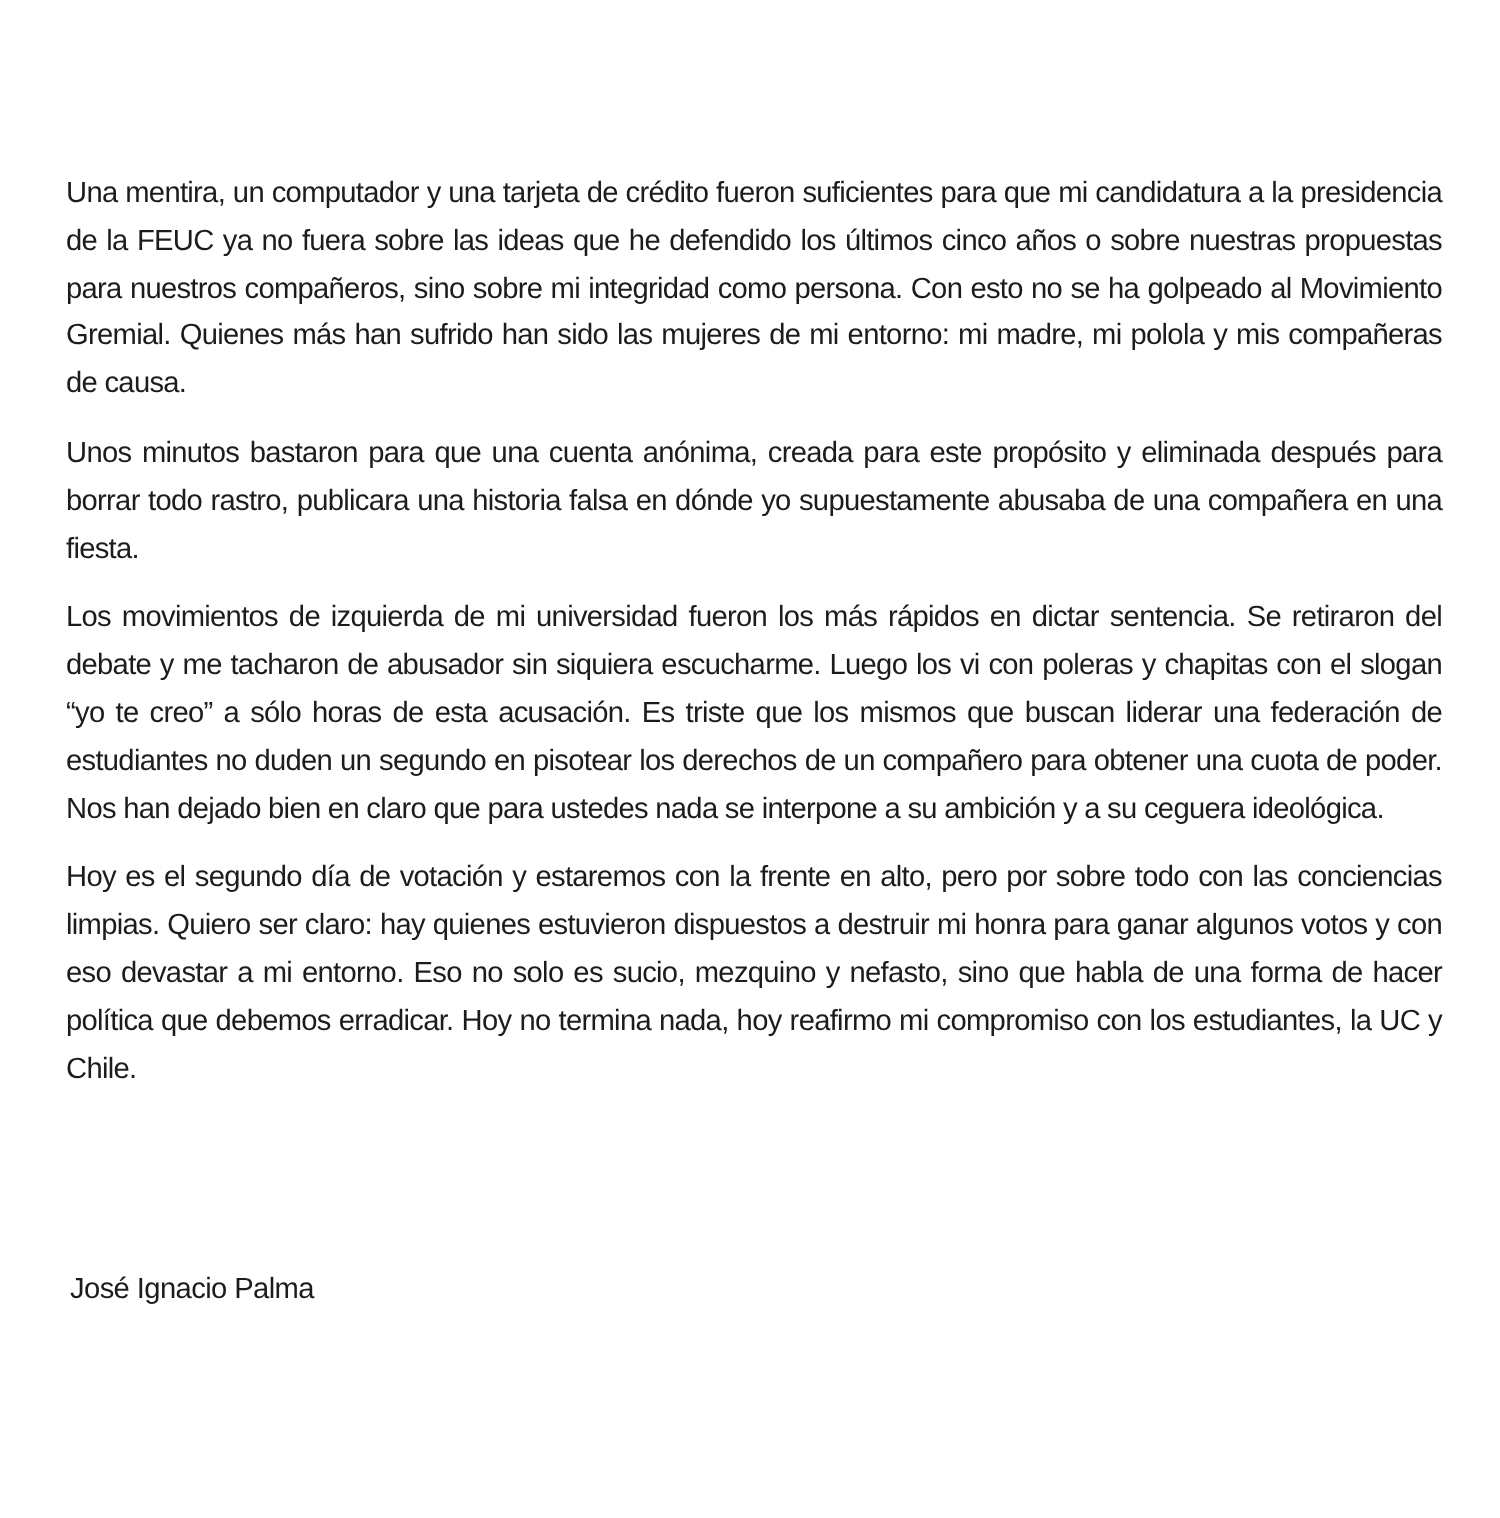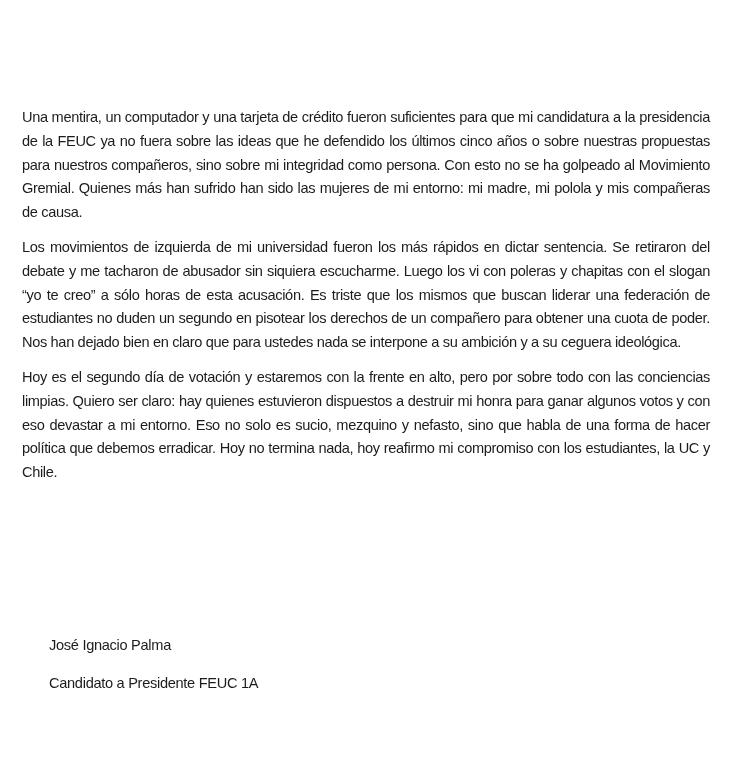--- a/index.html
+++ b/index.html
@@ -10,50 +10,49 @@
     body {
       width: 750px;
       height: 759px;
       overflow: hidden;
       position: relative;
       font-family: "Liberation Sans", sans-serif;
       color: #1c1c1c;
     }
     .page {
       position: absolute;
-      left: 22px;
+      left: 33px;
       top: 86px;
       width: 688px;
-      margin-top: 20px;
     }
     .para {
       margin: 0 0 11px 0;
       font-size: 14.6px;
       line-height: 23.8px;
       text-align: justify;
       letter-spacing: -0.35px;
       word-spacing: 0px;
     }
     .signature {
       position: absolute;
       left: 33px;
       top: 635px;
     }
     .sig-line {
       font-size: 14.6px;
       line-height: 20px;
-      margin: 0 0 18px 16px;
+      margin: 0 0 18px 2px;
       letter-spacing: -0.3px;
     }
   </style>
 </head>
 <body>
 
 <div class="page">
   <p class="para">Una mentira, un computador y una tarjeta de crédito fueron suficientes para que mi candidatura a la presidencia de la FEUC ya no fuera sobre las ideas que he defendido los últimos cinco años o sobre nuestras propuestas para nuestros compañeros, sino sobre mi integridad como persona. Con esto no se ha golpeado al Movimiento Gremial. Quienes más han sufrido han sido las mujeres de mi entorno: mi madre, mi polola y mis compañeras de causa.</p>
+  <p class="para">Unos minutos bastaron para que una cuenta anónima, creada para este propósito y eliminada después para borrar todo rastro, publicara una historia falsa en dónde yo supuestamente abusaba de una compañera en una fiesta.</p>
   <p class="para">Los movimientos de izquierda de mi universidad fueron los más rápidos en dictar sentencia. Se retiraron del debate y me tacharon de abusador sin siquiera escucharme.  Luego los vi con poleras y chapitas con el slogan “yo te creo” a sólo horas de esta acusación. Es triste que los mismos que buscan liderar una federación de estudiantes no duden un segundo en pisotear los derechos de un compañero para obtener una cuota de poder. Nos han dejado bien en claro que para ustedes nada se interpone a su ambición y a su ceguera ideológica.</p>
   <p class="para">Hoy es el segundo día de votación y estaremos con la frente en alto, pero por sobre todo con las conciencias limpias. Quiero ser claro: hay quienes estuvieron dispuestos a destruir mi honra para ganar algunos votos y con eso devastar a mi entorno. Eso no solo es sucio, mezquino y nefasto, sino que habla de una forma de hacer política que debemos erradicar. Hoy no termina nada, hoy reafirmo mi compromiso con los estudiantes, la UC y Chile.</p>
 </div>
 
 <div class="signature">
   <p class="sig-line">José Ignacio Palma</p>
-  <p class="sig-line">Candidato a Presidente FEUC 1A</p>
 </div>
 
 </body></html>

